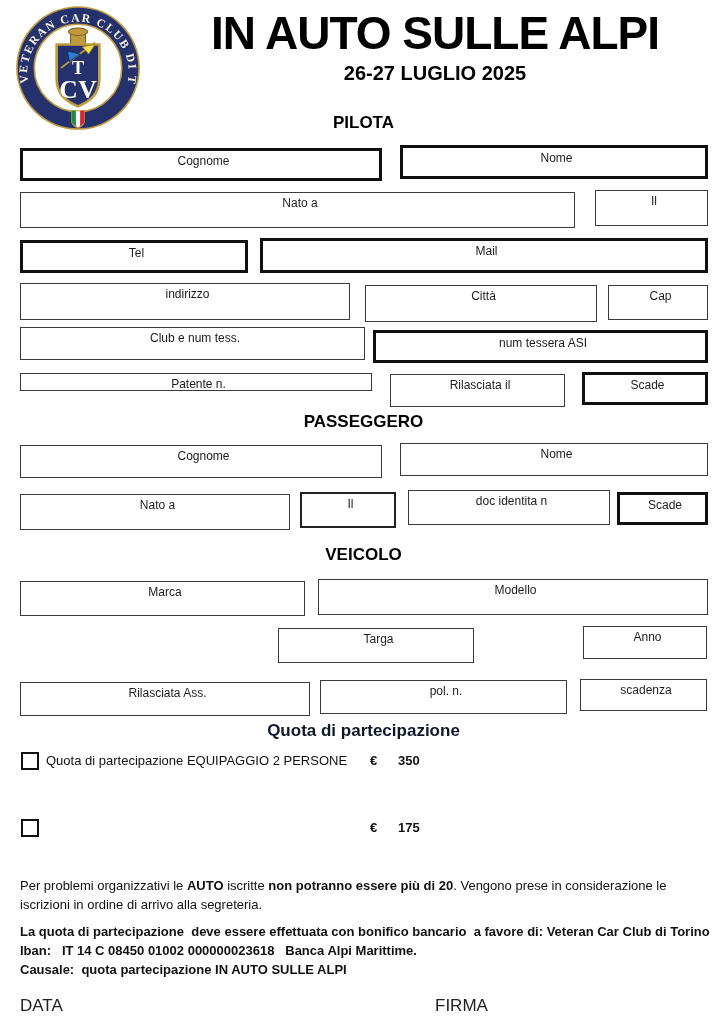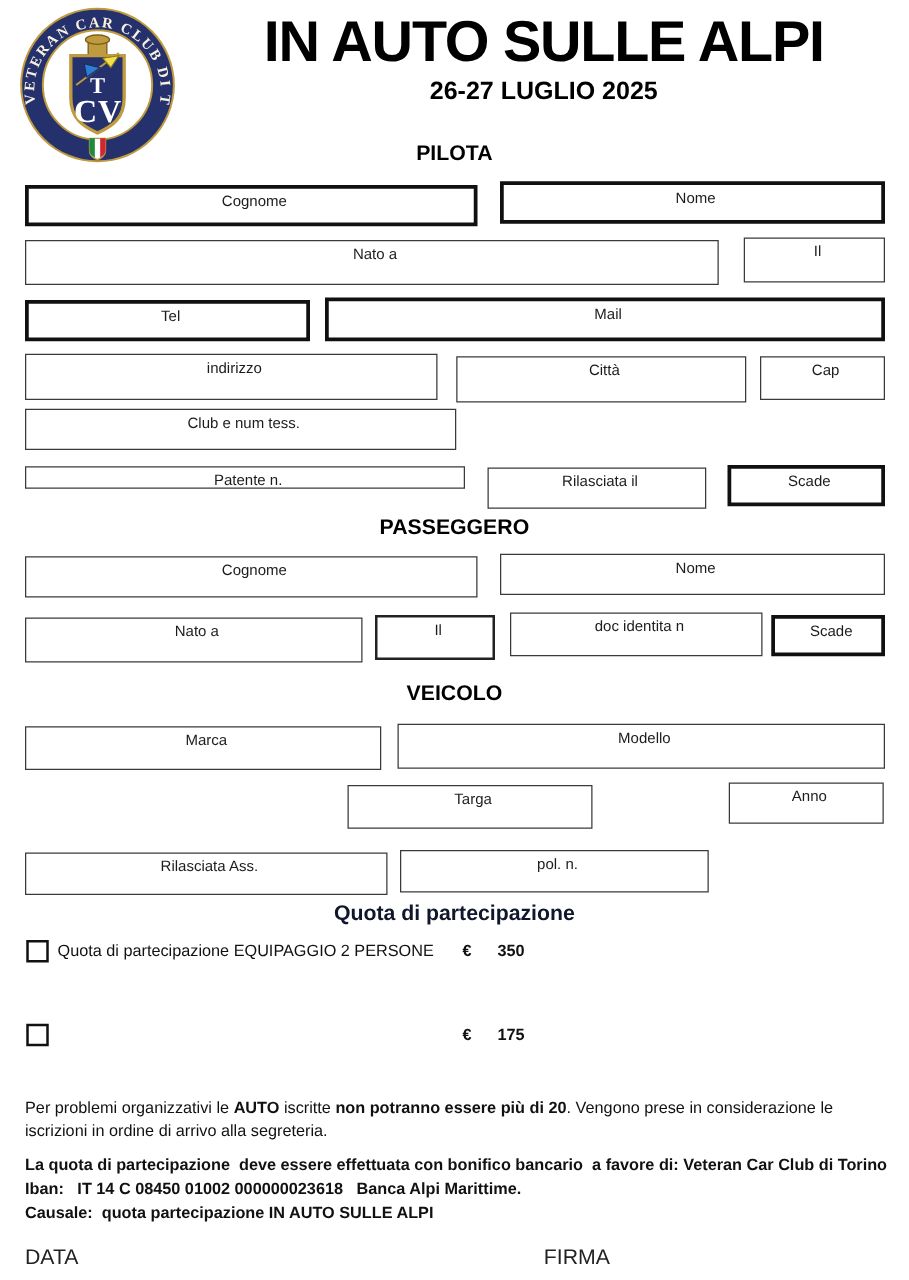--- a/index.html
+++ b/index.html
@@ -108,20 +108,23 @@
   <div class="fld" style="left:365px;top:285px;width:232px;height:37px">
     <span class="lbl">Città</span>
     </div>
   <div class="fld" style="left:608px;top:285px;width:100px;height:35px">
     <span class="lbl">Cap</span>
     </div>
 
   <div class="fld" style="left:20px;top:327px;width:345px;height:33px">
     <span class="lbl">Club e num tess.</span>
     </div>
+  <div class="fld thick" style="left:373px;top:330px;width:335px;height:33px">
+    <span class="lbl">num tessera ASI</span>
+    </div>
 
   <div class="fld" style="left:20px;top:373px;width:352px;height:18px">
     <span class="lbl">Patente n.</span>
     </div>
   <div class="fld" style="left:390px;top:374px;width:175px;height:33px">
     <span class="lbl">Rilasciata il</span>
     </div>
   <div class="fld thick" style="left:582px;top:372px;width:126px;height:33px">
     <span class="lbl">Scade</span>
     </div>
@@ -162,20 +165,23 @@
     </div>
   <div class="fld" style="left:583px;top:626px;width:124px;height:33px">
     <span class="lbl">Anno</span>
     </div>
 
   <div class="fld" style="left:20px;top:682px;width:290px;height:34px">
     <span class="lbl">Rilasciata Ass.</span>
     </div>
   <div class="fld" style="left:320px;top:680px;width:247px;height:34px">
     <span class="lbl">pol. n.</span>
+    </div>
+  <div class="fld" style="left:580px;top:679px;width:127px;height:32px">
+    <span class="lbl">scadenza</span>
     </div>
 
   <div class="sec-h red" style="top:721px">Quota di partecipazione</div>
 
   <div class="opt-row" style="top:752px">
     <span class="opt-box"></span>
     <span class="opt-label">Quota di partecipazione EQUIPAGGIO 2 PERSONE</span>
     <span class="opt-cur">€</span>
     <span class="opt-amt">350</span>
   </div>

